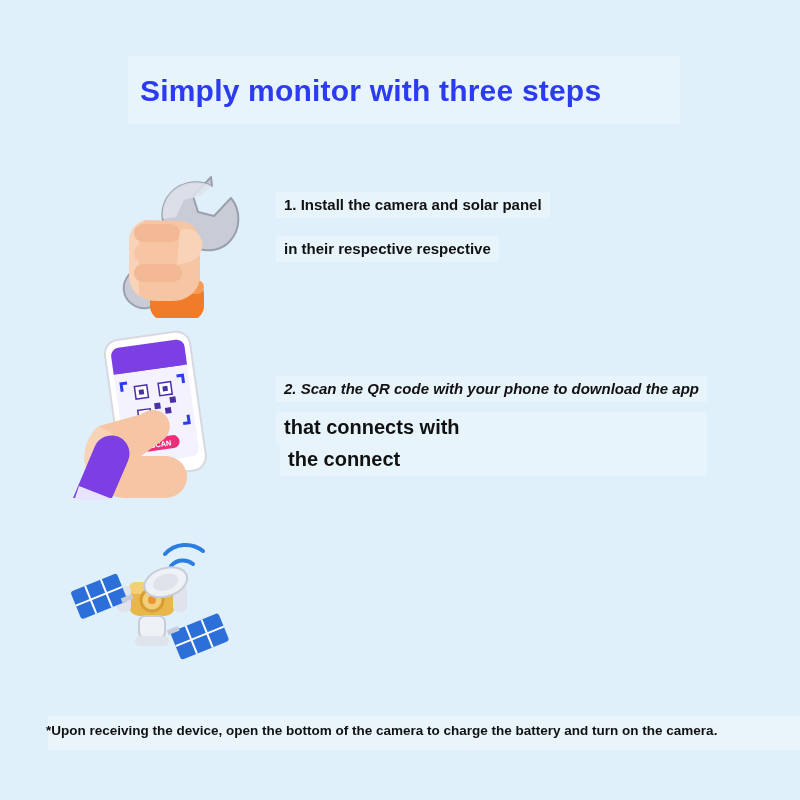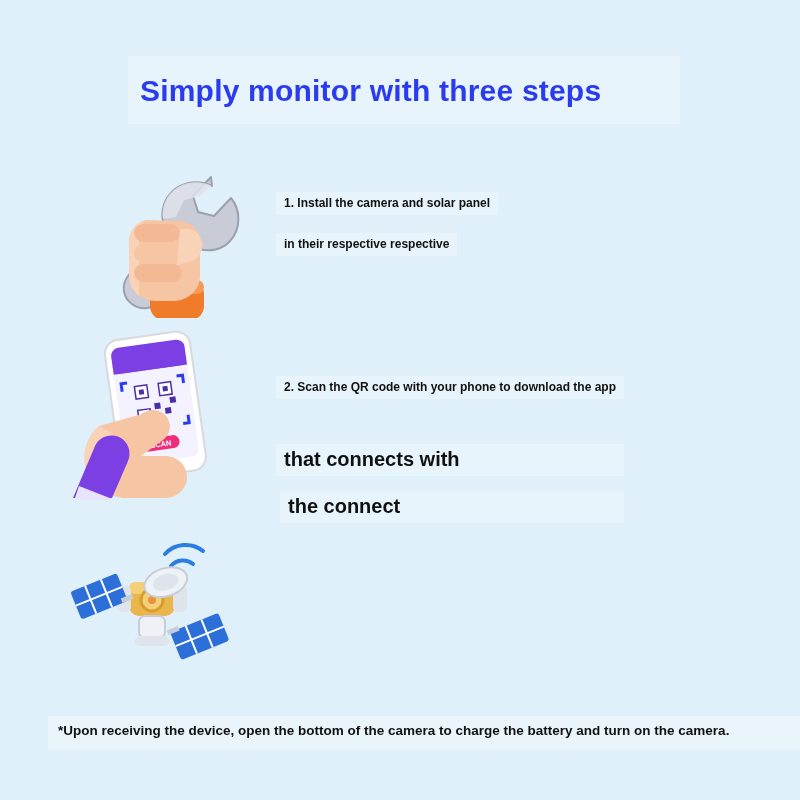--- a/index.html
+++ b/index.html
@@ -48,53 +48,53 @@
   }
   .line {
     position: relative;
     display: inline-block;
     background: rgba(255,255,255,0.30);
     padding: 4px 8px 5px 8px;
     color: #111;
     font-weight: bold;
     white-space: nowrap;
   }
-  .l-main { font-size: 12px; }
-  .l-big  { font-size: 20px; margin-top: 15px; }
+  .l-main { font-size: 15px; }
+  .l-big  { font-size: 20px; }
 
   
   #step1-icon { left: 62px; top: 168px; }
   #step1-text { left: 276px; top: 192px; }
   #step1-text .line:first-child { margin-bottom: 18px; }
 
   
   #step2-icon { left: 55px; top: 330px; }
   #step2-text { left: 276px; top: 376px; }
-  #step2-l1 { margin-bottom: 30px; }
+  #step2-l1 { margin-bottom: 10px; font-style: italic; }
   #step2-l2 { display:block; }
   #step2-l3 { display:block; margin-left: 4px; }
 
   
   #step3-icon { left: 55px; top: 530px; }
   #step3-text { left: 276px; top: 556px; }
   #step3-l1 { margin-bottom: 16px; }
   #step3-l2 { display:block; }
   #step3-l3 { display:block; margin-left: 4px; }
 
   .footnote-band {
     position: absolute;
     left: 48px;
     top: 716px;
     width: 760px;
     height: 34px;
     background: rgba(255,255,255,0.32);
   }
   .footnote {
     position: absolute;
-    left: 58px;
+    left: 46px;
     top: 723px;
     font-size: 13.5px;
     font-weight: bold;
     color: #111;
     white-space: nowrap;
   }
 
   
   svg { display: block; }
 </style>

